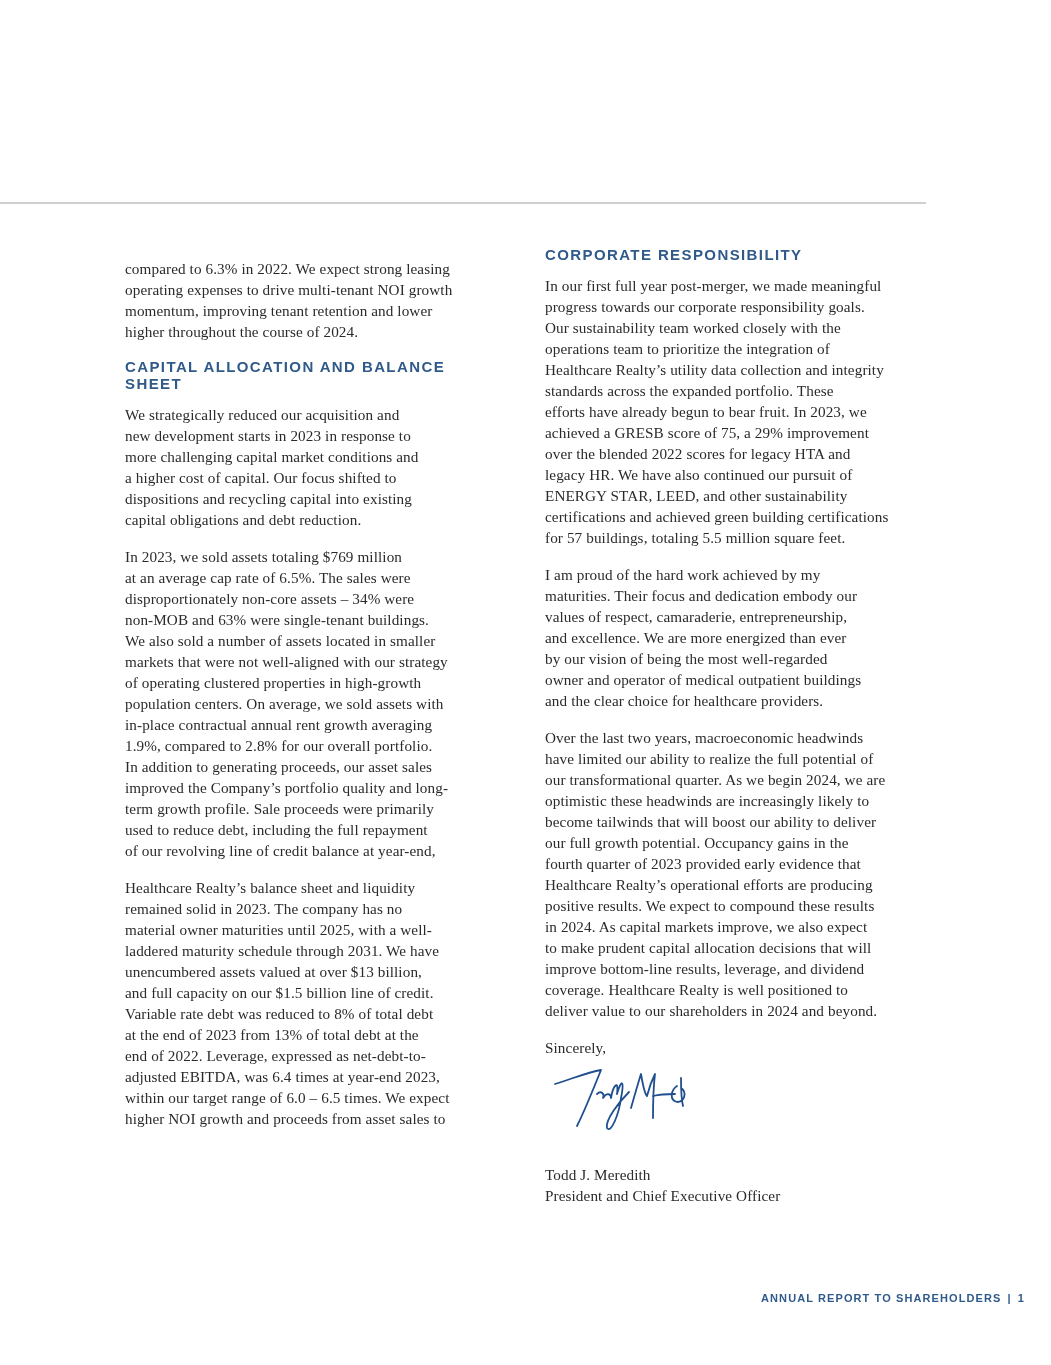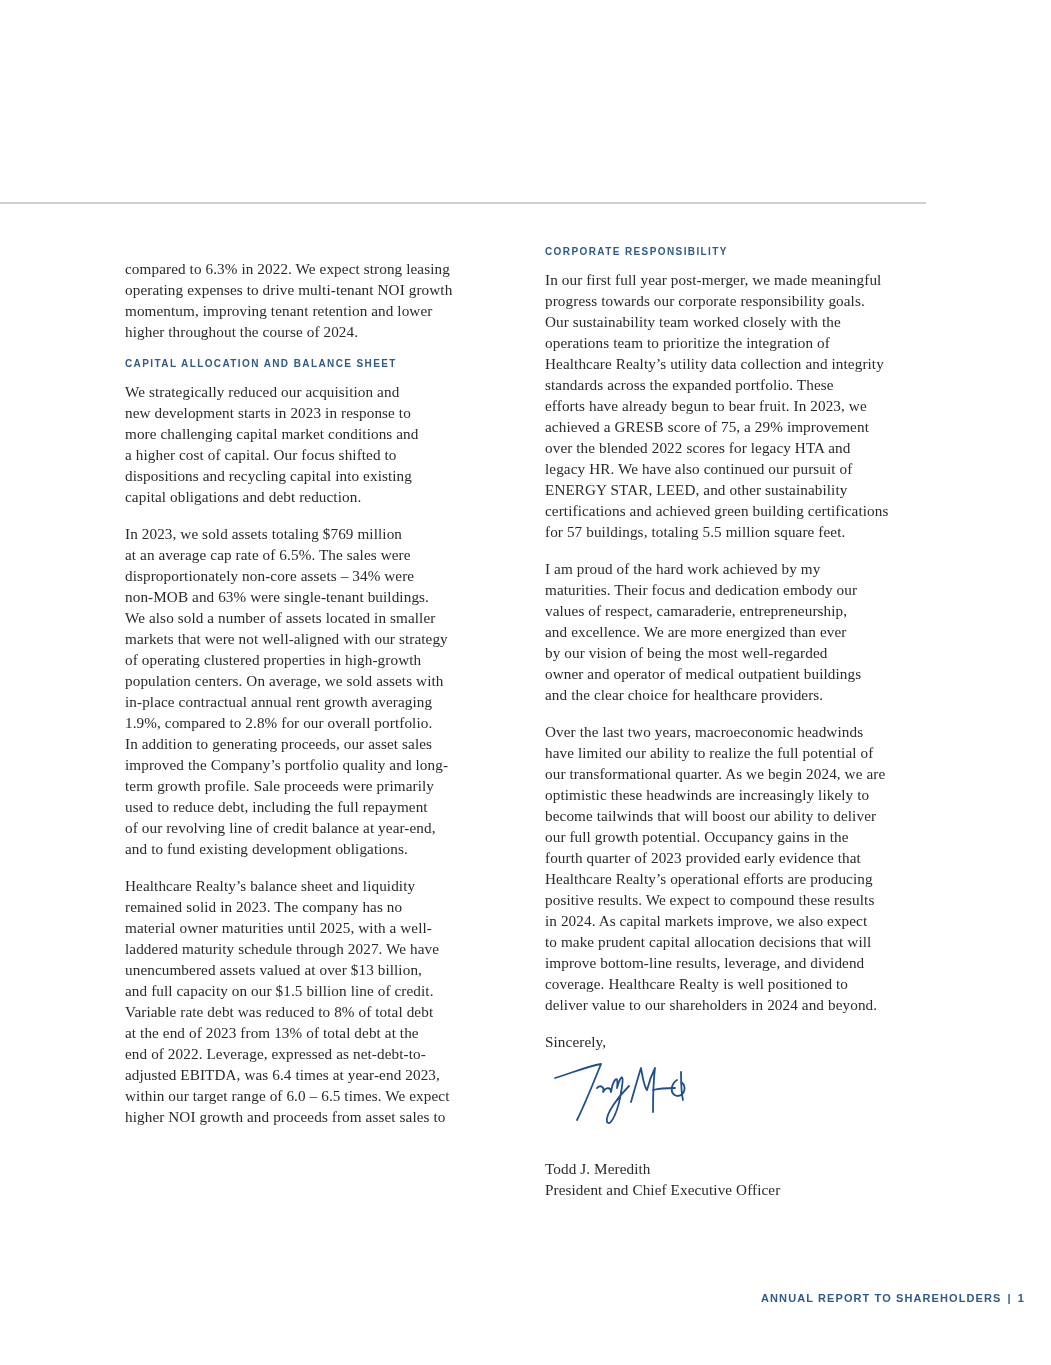--- a/index.html
+++ b/index.html
@@ -3,21 +3,21 @@
   <meta charset="utf-8">
   <style>
     html, body { margin: 0; padding: 0; background: #ffffff; }
     body { width: 1051px; height: 1365px; position: relative; overflow: hidden; font-family: "Liberation Serif", "DejaVu Serif", serif; color: #2a2a2a; }
     .rule { position: absolute; left: 0; top: 202px; width: 926px; height: 2px; background: #cfcfcf; }
     .col { position: absolute; top: 246px; }
     .col-left { left: 125px; width: 370px; }
     .col-right { left: 545px; width: 385px; }
     .para { font-size: 15.2px; line-height: 21px; margin: 12px 0 16px 0; letter-spacing: 0.1px; }
     .para .ln { display: block; white-space: nowrap; }
-    .heading { font-family: "Liberation Sans", "DejaVu Sans", sans-serif; font-size: 10px; font-weight: bold; letter-spacing: 1.4px; color: #2f5a8a; margin: 6px 0 12px 0; }
+    .heading { font-family: "Liberation Sans", "DejaVu Sans", sans-serif; font-size: 15px; font-weight: bold; letter-spacing: 1.4px; color: #2f5a8a; margin: 6px 0 12px 0; }
     .col-right .heading { margin-top: 0; }
     .signature { display: block; margin: 6px 0 30px 4px; width: 150px; height: 70px; }
     .signer .ln { display: block; }
     .footer { position: absolute; top: 1292px; left: 761px; font-family: "Liberation Sans", "DejaVu Sans", sans-serif; font-size: 11px; font-weight: bold; letter-spacing: 1.1px; color: #2f5a8a; white-space: nowrap; }
     .footer .sep { margin: 0 6px; color: #2f5a8a; }
   </style>
 </head>
 <body>
 
 <div class="rule"></div>
@@ -47,27 +47,26 @@
     <span class="ln">markets that were not well-aligned with our strategy</span>
     <span class="ln">of operating clustered properties in high-growth</span>
     <span class="ln">population centers. On average, we sold assets with</span>
     <span class="ln">in-place contractual annual rent growth averaging</span>
     <span class="ln">1.9%, compared to 2.8% for our overall portfolio.</span>
     <span class="ln">In addition to generating proceeds, our asset sales</span>
     <span class="ln">improved the Company’s portfolio quality and long-</span>
     <span class="ln">term growth profile. Sale proceeds were primarily</span>
     <span class="ln">used to reduce debt, including the full repayment</span>
     <span class="ln">of our revolving line of credit balance at year-end,</span>
-    <span class="ln">and to fund existing development obligations.</span>
   </p>
   <p class="para">
     <span class="ln">Healthcare Realty’s balance sheet and liquidity</span>
     <span class="ln">remained solid in 2023. The company has no</span>
     <span class="ln">material owner maturities until 2025, with a well-</span>
-    <span class="ln">laddered maturity schedule through 2027. We have</span>
+    <span class="ln">laddered maturity schedule through 2031. We have</span>
     <span class="ln">unencumbered assets valued at over $13 billion,</span>
     <span class="ln">and full capacity on our $1.5 billion line of credit.</span>
     <span class="ln">Variable rate debt was reduced to 8% of total debt</span>
     <span class="ln">at the end of 2023 from 13% of total debt at the</span>
     <span class="ln">end of 2022. Leverage, expressed as net-debt-to-</span>
     <span class="ln">adjusted EBITDA, was 6.4 times at year-end 2023,</span>
     <span class="ln">within our target range of 6.0 – 6.5 times. We expect</span>
     <span class="ln">higher NOI growth and proceeds from asset sales to</span>
   </p>
 </div>

